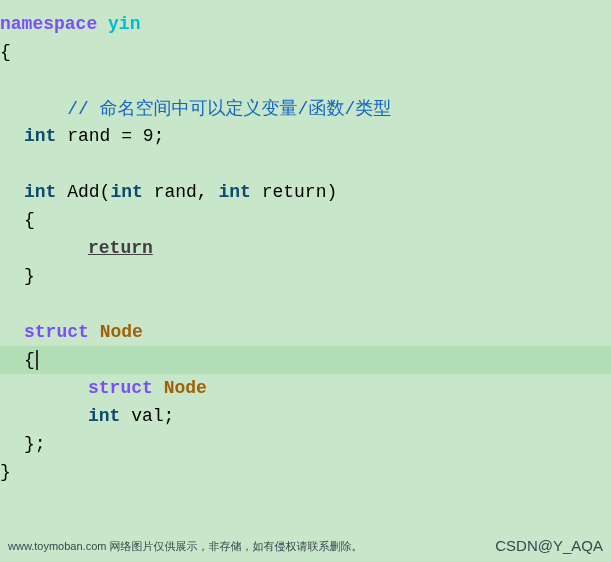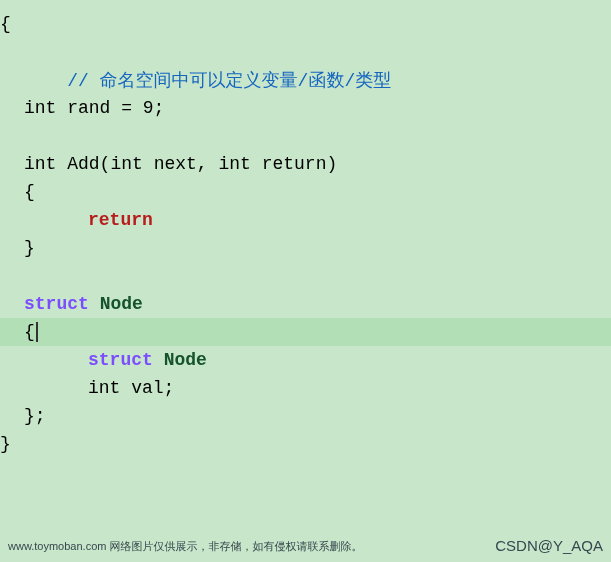--- a/index.html
+++ b/index.html
@@ -44,41 +44,42 @@
     .indent2 {
       padding-left: 88px;
     }
 
     .keyword {
       color: #7c4dff;
       font-weight: bold;
     }
 
     .type {
-      color: #000000;
-      font-weight: normal;
+      color: #0c4a6e;
+      font-weight: bold;
     }
 
     .comment {
       color: #1565c0;
     }
 
     .namespace-name {
       color: #00bcd4;
       font-weight: bold;
     }
 
     .struct-name {
-      color: #14532d;
+      color: #a16207;
       font-weight: bold;
     }
 
     .return-keyword {
-      color: #b91c1c;
+      color: #404040;
       font-weight: bold;
+      text-decoration: underline;
     }
 
     .watermark {
       position: absolute;
       bottom: 8px;
       left: 0;
       right: 0;
       display: flex;
       justify-content: space-between;
       padding: 0 8px;
@@ -104,39 +105,42 @@
       background-color: #333;
       vertical-align: middle;
       margin-left: 1px;
     }
   </style>
 </head>
 <body>
 
 <div class="code-container">
 
+  <div class="code-line">
+    <span class="keyword">namespace</span><span> </span><span class="namespace-name">yin</span>
+  </div>
 
   <div class="code-line">
     <span>{</span>
   </div>
 
   <div class="code-line">&nbsp;</div>
 
   <div class="code-line indent1">
     <span class="comment">    // 命名空间中可以定义变量/函数/类型</span>
   </div>
 
   <div class="code-line indent1">
     <span class="type">int</span><span> rand = 9;</span>
   </div>
 
   <div class="code-line">&nbsp;</div>
 
   <div class="code-line indent1">
-    <span class="type">int</span><span> Add(</span><span class="type">int</span><span> next, </span><span class="type">int</span><span> return)</span>
+    <span class="type">int</span><span> Add(</span><span class="type">int</span><span> rand, </span><span class="type">int</span><span> return)</span>
   </div>
 
   <div class="code-line indent1">
     <span>{</span>
   </div>
 
   <div class="code-line indent2">
     <span class="return-keyword">return</span>
   </div>
 

